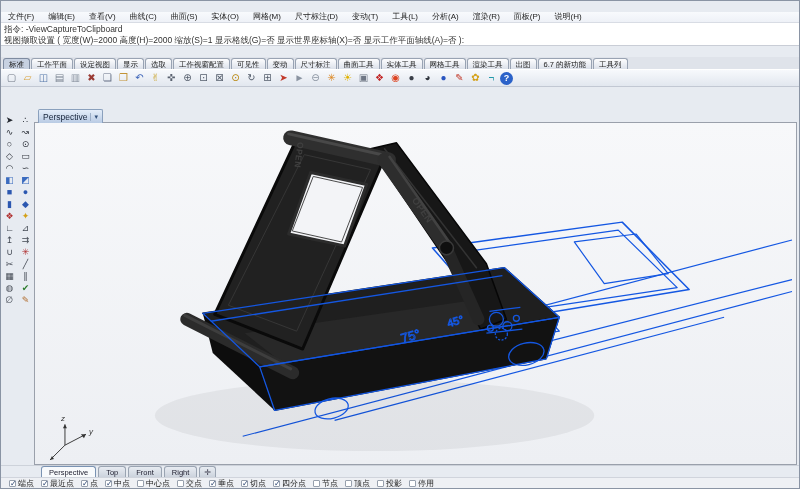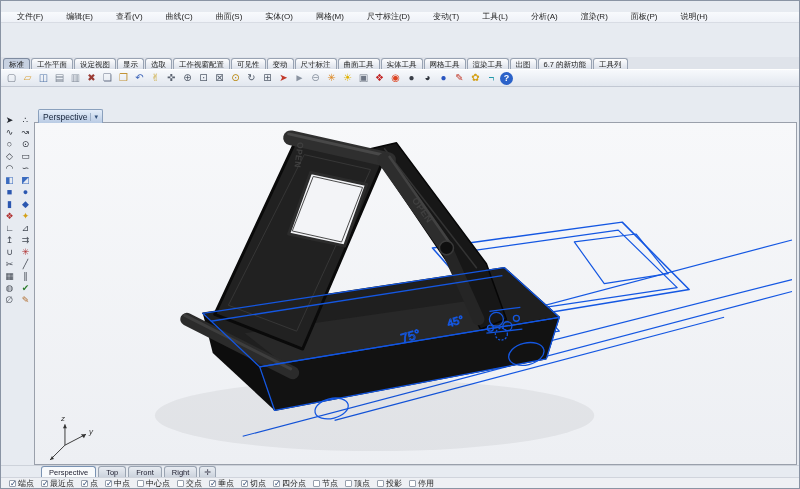--- a/index.html
+++ b/index.html
@@ -20,21 +20,21 @@
   .app-icon { width:9px; height:8px; border-radius:2px;
     background:linear-gradient(135deg,#5a5a5a,#111 70%);
     border:1px solid #2a2a2a; flex:0 0 auto; }
   
   .menubar {
     position:absolute; top:11px; left:0; right:0; height:11px;
     background:linear-gradient(#f8fafd,#eef1f7);
     border-bottom:1px solid #d8dce4;
     display:flex; align-items:center; font-size:8px; color:#222;
   }
-  .menu-item { padding:0 7px; line-height:10px; cursor:default;margin-left:9px; }
+  .menu-item { padding:0 7px; line-height:10px; cursor:default; }
   
   .cmd-history {
     position:absolute; top:22px; left:0; right:0; height:23px;
     background:#fff; border-bottom:1px solid #c9cdd6;
     font-size:8.5px; line-height:11px; color:#333; padding:1px 0 0 3px;
     white-space:nowrap; overflow:hidden;
   }
   .cmd-prompt {
     position:absolute; top:45px; left:0; right:0; height:11px;
     background:#fff; border-bottom:1px solid #aeb4c0;
@@ -135,20 +135,24 @@
       <span class="menu-item">网格(M)</span>
       <span class="menu-item">尺寸标注(D)</span>
       <span class="menu-item">变动(T)</span>
       <span class="menu-item">工具(L)</span>
       <span class="menu-item">分析(A)</span>
       <span class="menu-item">渲染(R)</span>
       <span class="menu-item">面板(P)</span>
       <span class="menu-item">说明(H)</span>
     </div>
 
+  <div class="cmd-history">
+    <div>指令: -ViewCaptureToClipboard</div>
+    <div>视图撷取设置 ( 宽度(W)=2000  高度(H)=2000  缩放(S)=1  显示格线(G)=否  显示世界座标轴(X)=否  显示工作平面轴线(A)=否 ):</div>
+  </div>
 
 
   <div class="tabsrow">
 
   <span class="tb-tab active">标准</span>
       <span class="tb-tab">工作平面</span>
       <span class="tb-tab">设定视图</span>
       <span class="tb-tab">显示</span>
       <span class="tb-tab">选取</span>
       <span class="tb-tab">工作视窗配置</span>

